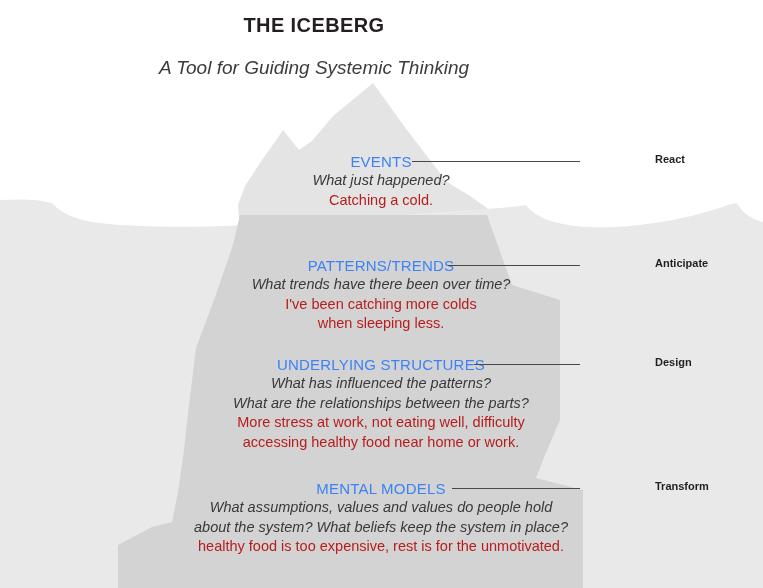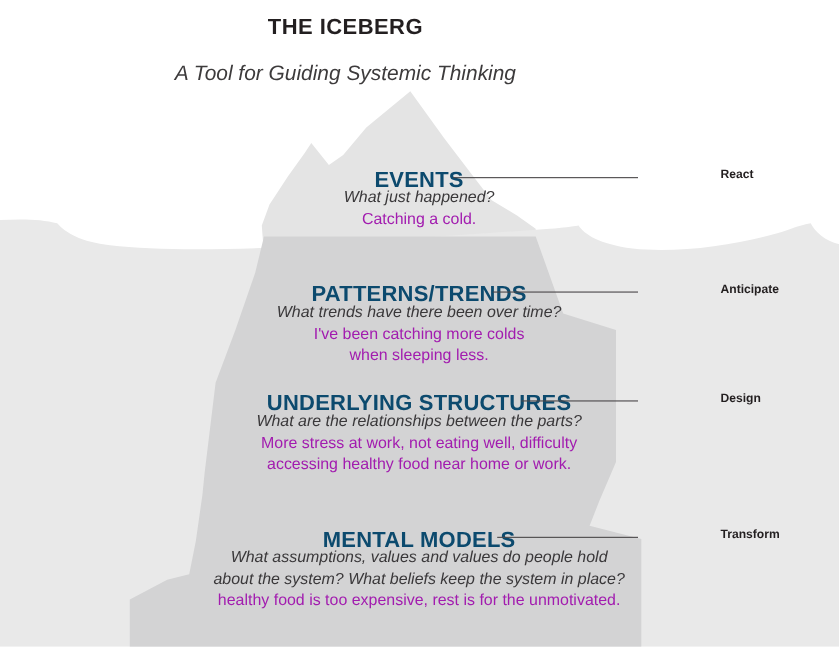--- a/index.html
+++ b/index.html
@@ -52,44 +52,44 @@
     display: block;
     margin-top: 19px;
   }
   .layer {
     position: absolute;
     z-index: 6;
   }
   .layer-head {
     position: absolute;
     white-space: nowrap;
-    font-size: 20px;
-    font-weight: bold;
+    font-size: 15px;
+    font-weight: normal;
     letter-spacing: 0.2px;
-    color: #0c4a6e;
+    color: #3b82f6;
     transform: translateX(-50%);
   }
   .layer-body {
     position: absolute;
     width: 560px;
     left: 50%;
     transform: translateX(-50%);
     text-align: center;
     color: #3a383a;
   }
   .q {
     font-size: 14.5px;
     font-style: italic;
     line-height: 1.36;
     color: #3a383a;
   }
   .a {
     font-size: 14.5px;
     line-height: 1.36;
-    color: #a21caf;
+    color: #b91c1c;
   }
   .connector {
     position: absolute;
     height: 0;
     border-top: 1.4px solid #4a4749;
     z-index: 7;
   }
   .action {
     position: absolute;
     font-size: 11px;
@@ -185,20 +185,21 @@
       <div class="a">I've been catching more colds</div>
       <div class="a">when sleeping less.</div>
     </div>
   </div>
 
   <div class="layer">
     <div class="layer-head" style="left:381px; top:356px;">UNDERLYING STRUCTURES</div>
     <div class="connector" style="left:474px; top:364px; width:106px;"></div>
     <div class="action" style="left:655px; top:356px;">Design</div>
     <div class="layer-body" style="left:381px; top:374px;">
+      <div class="q">What has influenced the patterns?</div>
       <div class="q">What are the relationships between the parts?</div>
       <div class="a">More stress at work, not eating well, difficulty</div>
       <div class="a">accessing healthy food near home or work.</div>
     </div>
   </div>
 
   <div class="layer">
     <div class="layer-head" style="left:381px; top:480px;">MENTAL MODELS</div>
     <div class="connector" style="left:452px; top:488px; width:128px;"></div>
     <div class="action" style="left:655px; top:480px;">Transform</div>

